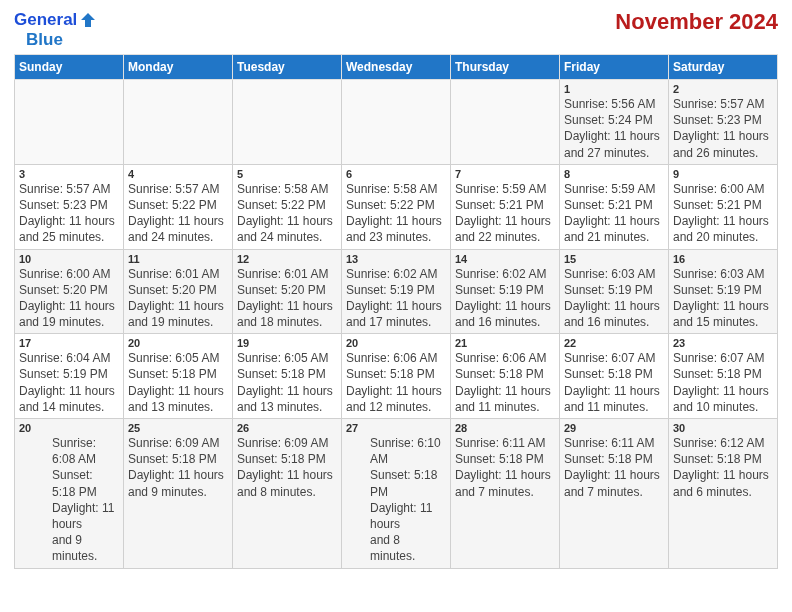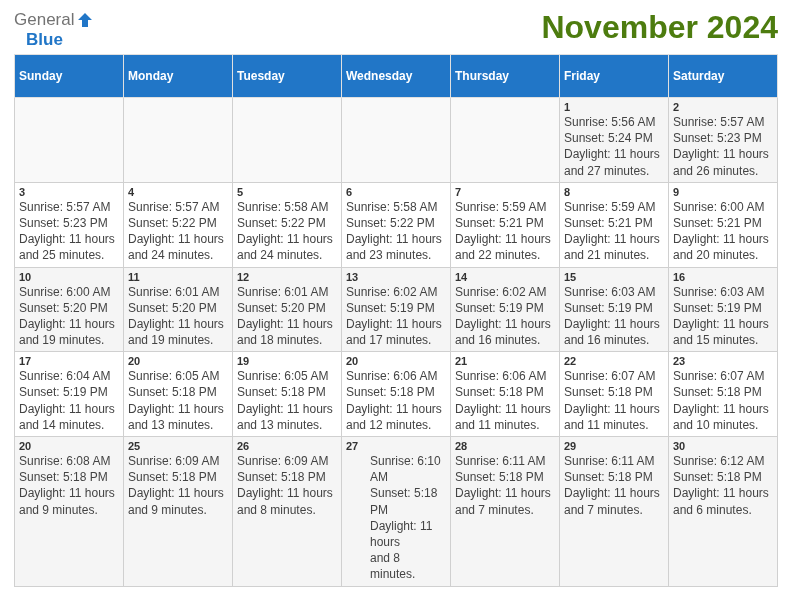--- a/index.html
+++ b/index.html
@@ -23,40 +23,40 @@
     .logo {
       display: flex;
       flex-direction: column;
       align-items: flex-start;
       margin-right: auto;
     }
     .title-area {
       text-align: right;
     }
     .month-title {
-      font-size: 32px;
+      font-size: 22px;
       font-weight: bold;
-      color: #4d7c0f;
+      color: #b91c1c;
       line-height: 1.1;
     }
     .location {
       font-size: 13px;
       color: #555;
     }
     table {
       width: 100%;
       border-collapse: collapse;
       table-layout: fixed;
     }
     thead tr th {
       background: #2176c7;
       color: #fff;
       font-size: 12px;
       font-weight: bold;
-      padding: 14px 4px;
+      padding: 5px 4px;
       text-align: left;
       border: 1px solid #e0e0e0;
     }
     tbody tr td {
       border: 1px solid #d0d0d0;
       vertical-align: top;
       padding: 3px 4px;
       font-size: 9.5px;
       color: #333;
       height: 78px;
@@ -84,21 +84,21 @@
       background: #f9f9f9 !important;
     }
   </style>
 </head>
 <body>
 
 <div class="page">
   <div class="header-area">
     <div class="logo">
       <div style="display:flex;align-items:center;gap:2px;">
-        <span style="display:inline-block;font-size:17px;font-weight:normal;color:#737373;">General</span>
+        <span style="display:inline-block;font-size:17px;font-weight:bold;color:#1d4ed8;">General</span>
         <svg width="18" height="18" viewBox="0 0 18 18">
           <polygon points="9,2 16,9 12,9 12,16 6,16 6,9 2,9" fill="#2176c7"></polygon>
         </svg>
       </div>
       <span style="font-size:17px;font-weight:bold;color:#2176c7;margin-left:12px;">Blue</span>
     </div>
     <div class="title-area">
       <div class="month-title">November 2024</div>
     </div>
   </div>
@@ -286,21 +286,21 @@
             <span class="day-num">23</span>
             <div class="day-info" style="white-space: pre-line;">Sunrise: 6:07 AM
 Sunset: 5:18 PM
 Daylight: 11 hours
 and 10 minutes.</div>
           </td>
         </tr>
         <tr>
           <td>
             <span class="day-num">20</span>
-            <div class="day-info" style="white-space: pre-line;">Sunrise: 6:08 AM
+            <div class="day-info" style="white-space: pre-line; margin-left: 33px;">Sunrise: 6:08 AM
 Sunset: 5:18 PM
 Daylight: 11 hours
 and 9 minutes.</div>
           </td>
           <td>
             <span class="day-num">25</span>
             <div class="day-info" style="white-space: pre-line;">Sunrise: 6:09 AM
 Sunset: 5:18 PM
 Daylight: 11 hours
 and 9 minutes.</div>

